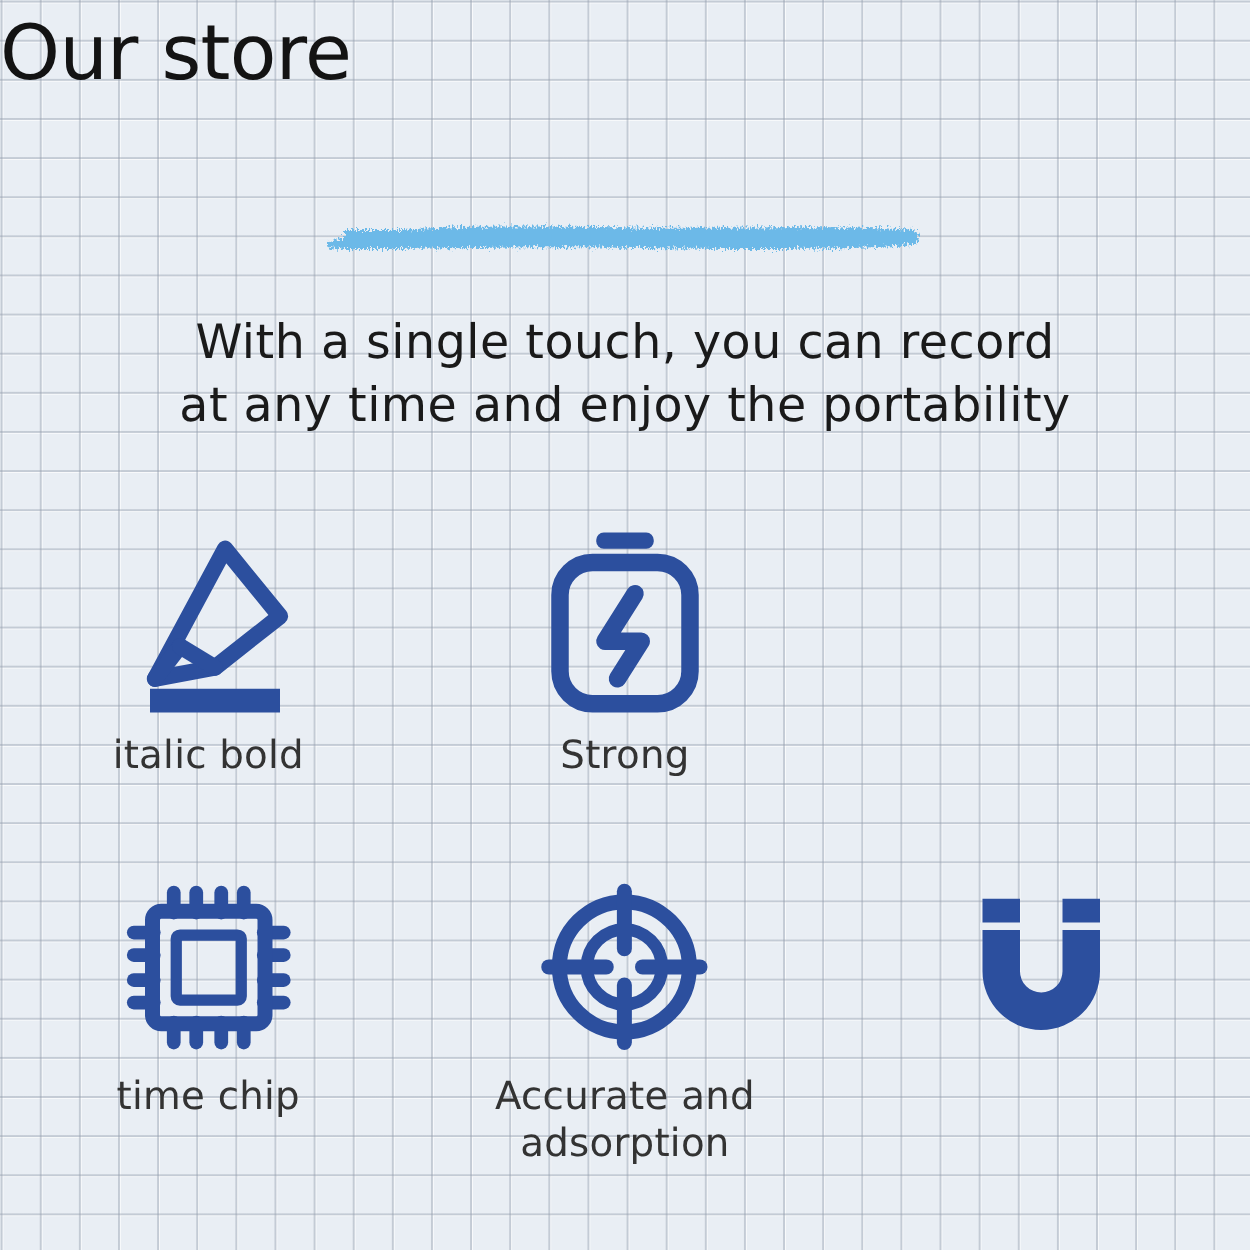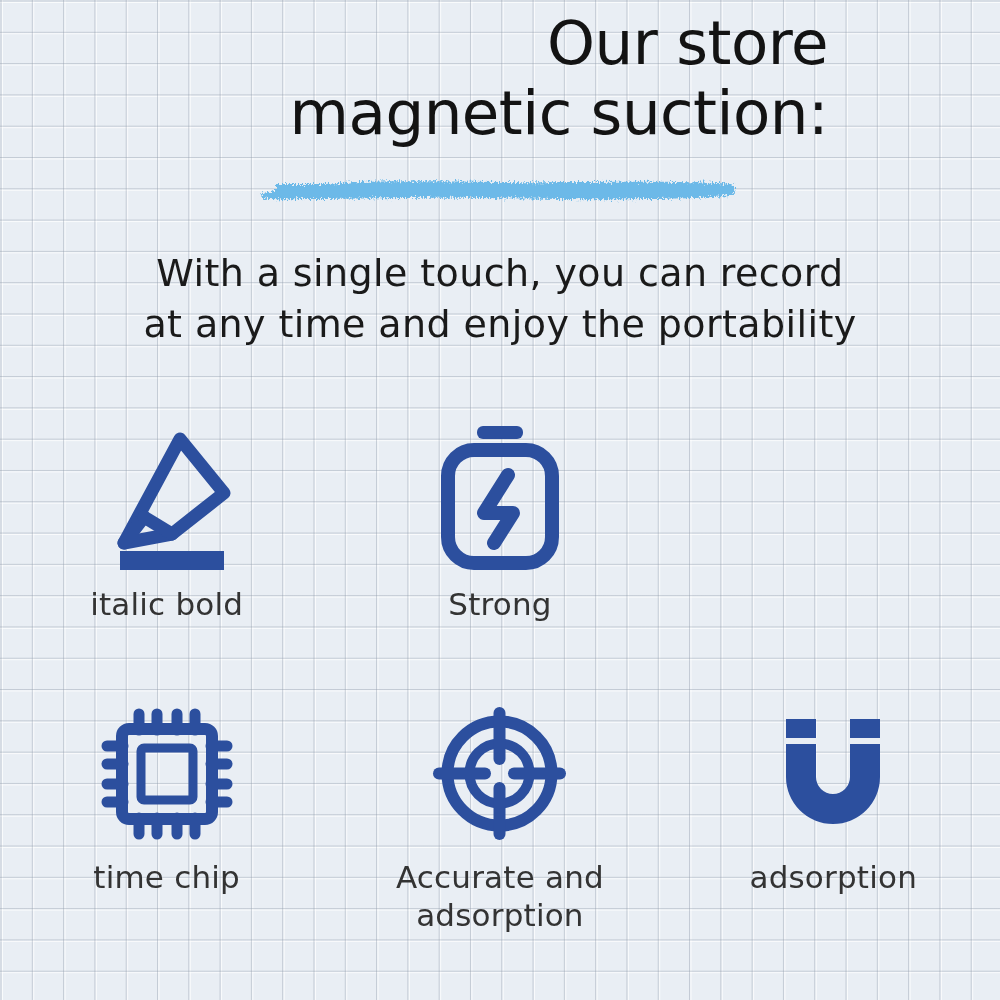--- a/index.html
+++ b/index.html
@@ -27,21 +27,21 @@
     background-position: 0.5px 0.5px, 0.5px 0.5px, 2px 2px, 2px 2px;
     overflow: hidden;
   }
 
   
   #title-block {
     position: absolute;
     top: 8px;
     left: 0;
     width: 828px;
-    text-align: right;
+    text-align: left;
   }
   .title-line {
     color: #131313;
     font-size: 61px;
     line-height: 70px;
     font-weight: 400;
     letter-spacing: -0.5px;
     white-space: nowrap;
   }
 
@@ -117,21 +117,20 @@
     left: 4px;
   }
 </style>
 </head>
 <body>
 
 <div id="poster">
 
   <div id="title-block">
     <div class="title-line">Our store</div>
-    <div class="title-line">magnetic suction:</div>
   </div>
 
   <div id="highlight-underline">
     <svg width="495" height="46" viewBox="0 0 495 46" xmlns="http://www.w3.org/2000/svg">
       <defs>
         <filter id="roughen" x="-10%" y="-40%" width="120%" height="180%">
           <feTurbulence type="fractalNoise" baseFrequency="0.75 0.42" numOctaves="3" seed="7" result="noise"></feTurbulence>
           <feDisplacementMap in="SourceGraphic" in2="noise" scale="9" xChannelSelector="R" yChannelSelector="G"></feDisplacementMap>
         </filter>
       </defs>
@@ -256,19 +255,18 @@
 
               <path d="M18,10 L18,68 A47,47 0 0 0 112,68 L112,10 L82,10 L82,68
                        A17,17 0 0 1 48,68 L48,10 Z" fill="#2c4f9e"></path>
 
               <rect x="16" y="29" width="34" height="6" fill="#e9eef4"></rect>
               <rect x="80" y="29" width="34" height="6" fill="#e9eef4"></rect>
             </svg>
           </div>
         </div>
         <div class="feature-label">
-          <div>adsorption</div>
         </div>
       </div>
     </div>
 
   </div>
 </div>
 
 </body></html>

